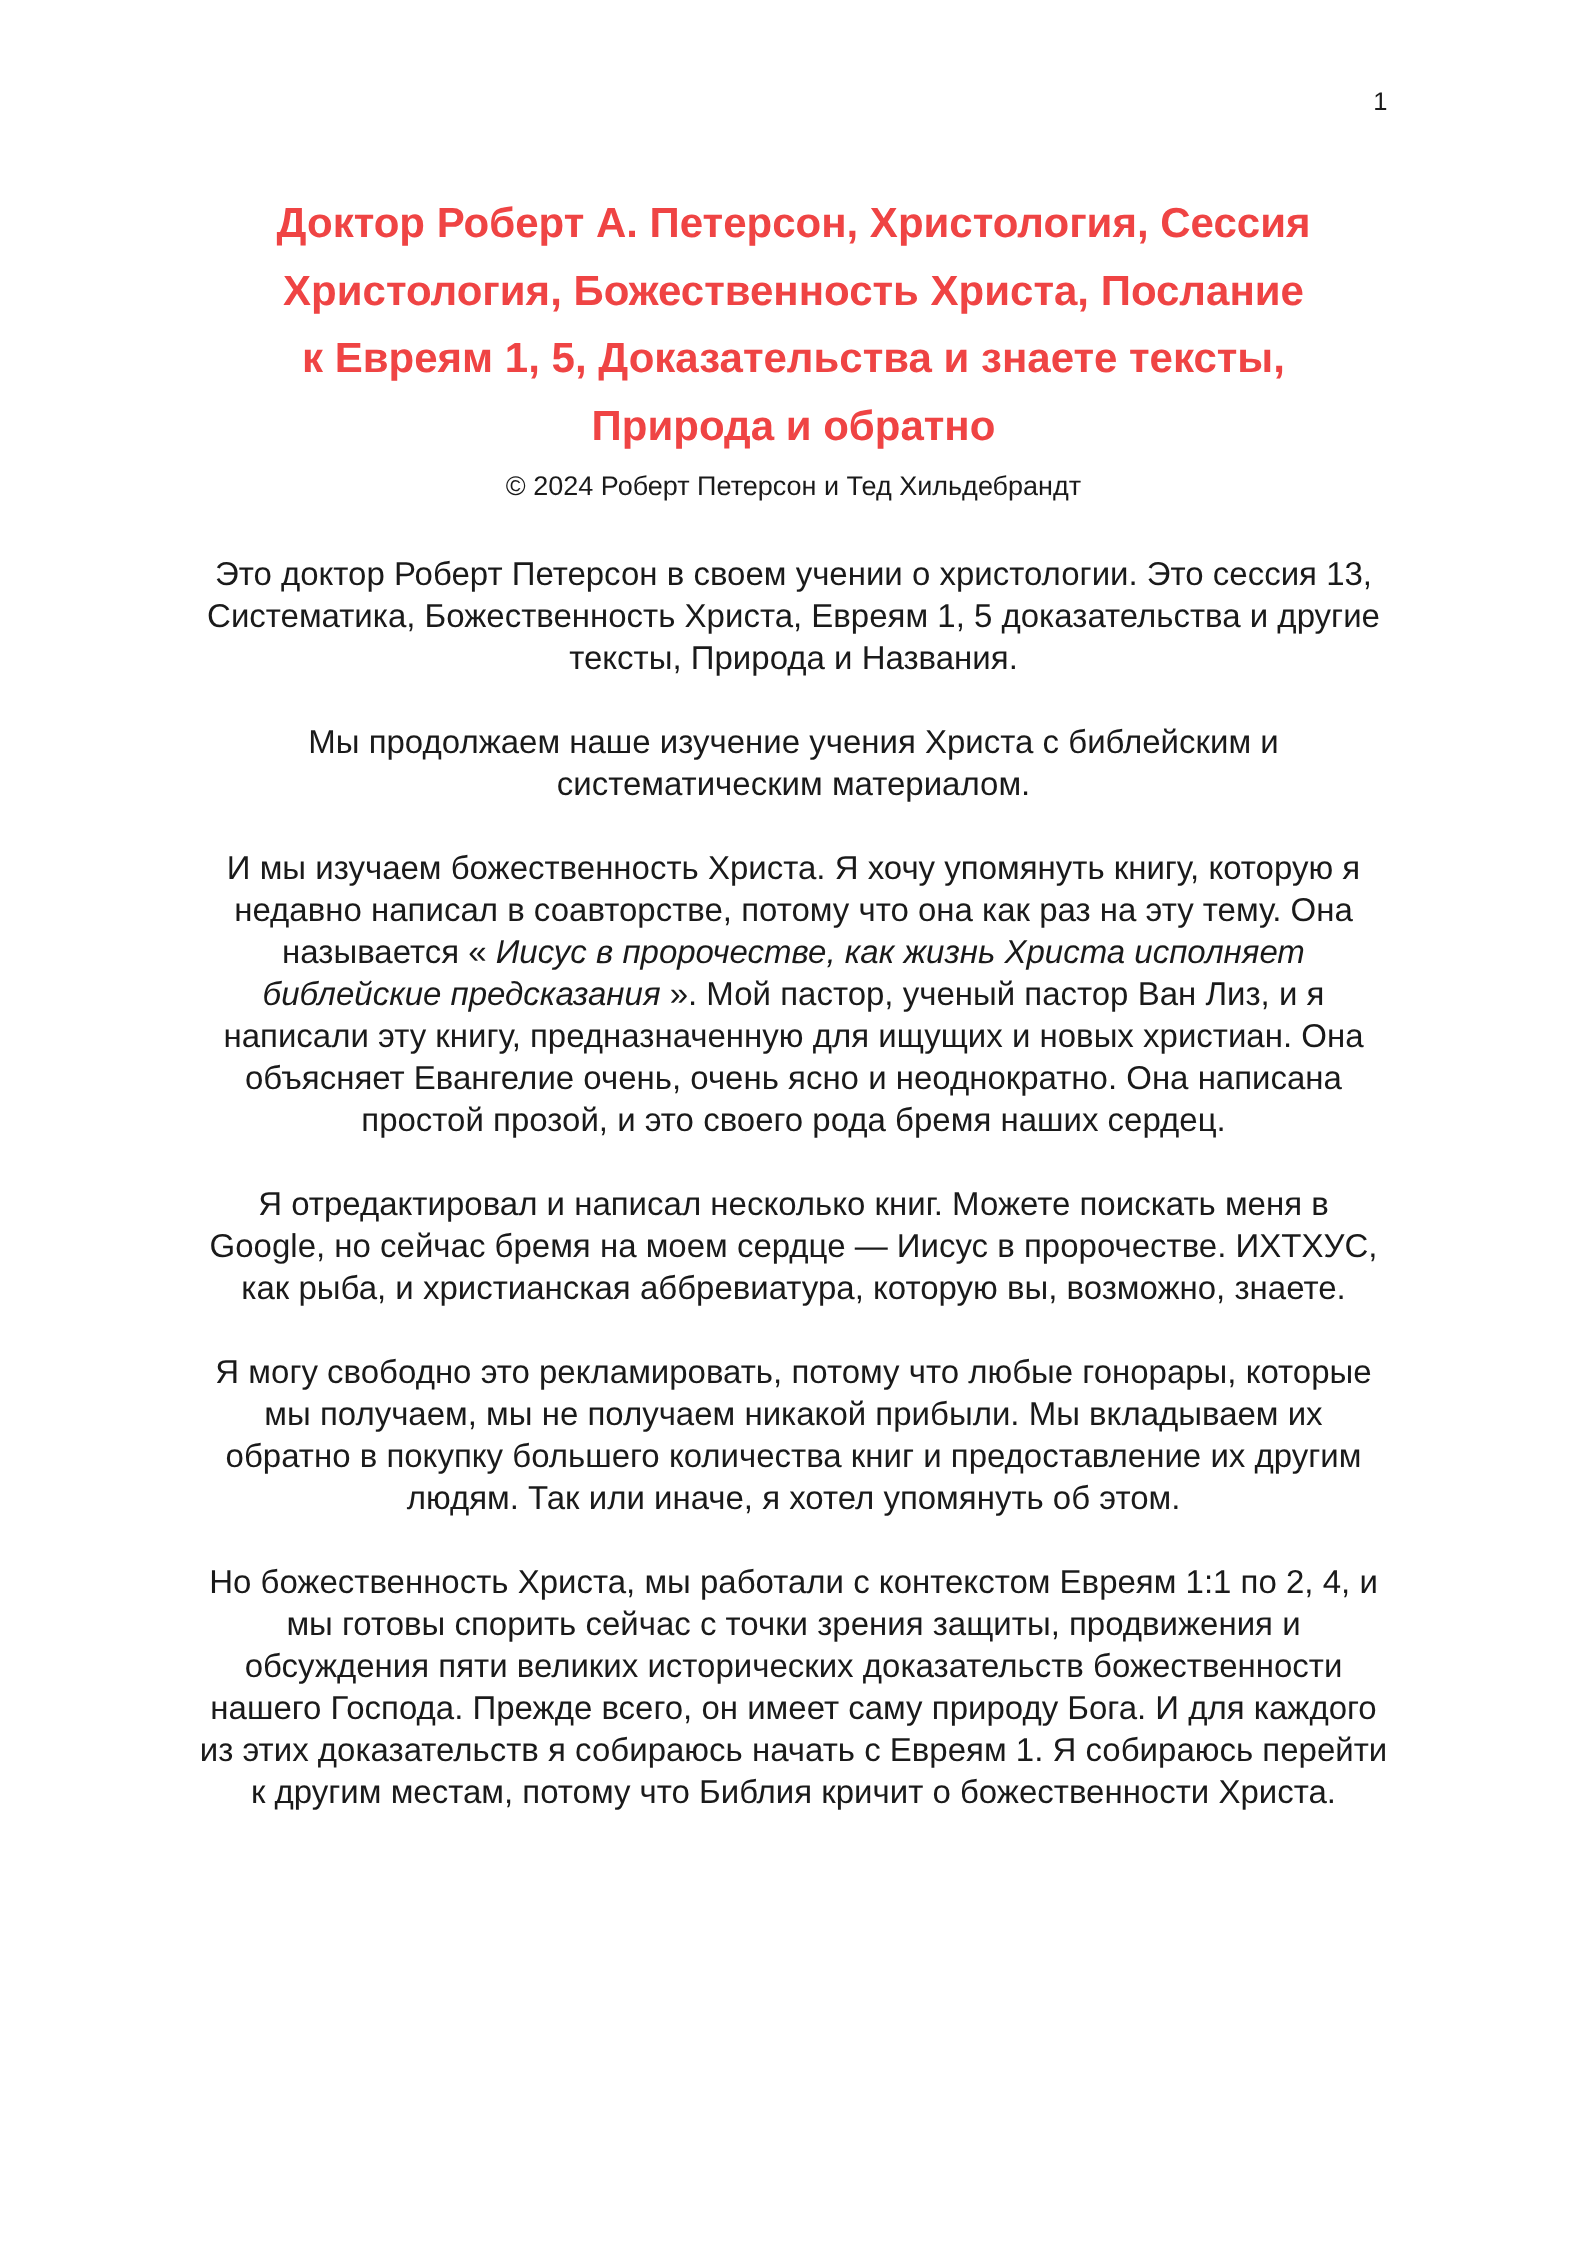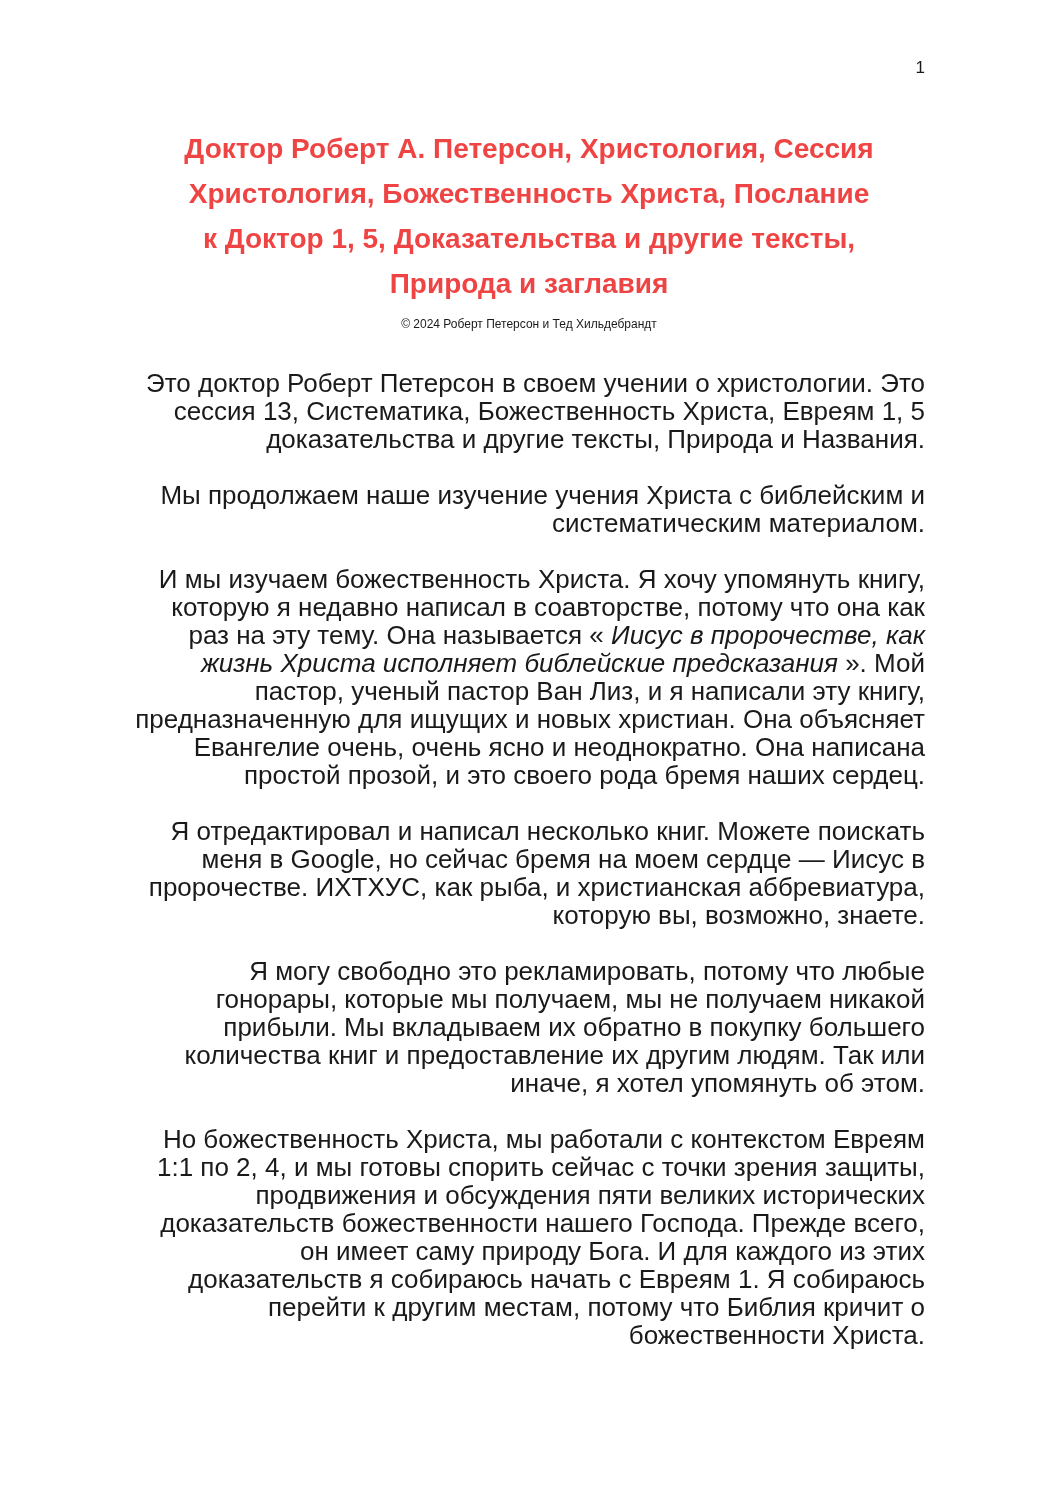--- a/index.html
+++ b/index.html
@@ -31,49 +31,49 @@
   .title-line {
     font-size: 28px;
     font-weight: 700;
     line-height: 45px;
     color: #ef4444;
     white-space: nowrap;
   }
   .copyright {
     margin-top: 5px;
     text-align: center;
-    font-size: 12px;
+    font-size: 18px;
     line-height: 26px;
     color: #1a1a1a;
   }
   .body-text {
     margin-top: 32px;
-    font-size: 26px;
+    font-size: 22px;
     line-height: 28px;
-    text-align: right;
+    text-align: center;
   }
   .body-text p {
     margin: 0 0 28px 0;
   }
   .italic {
     font-style: italic;
   }
 </style>
 </head>
 <body>
 
 <div class="page">
 
   <div class="page-number">1</div>
 
   <div class="title-block">
     <div class="title-line">Доктор Роберт А. Петерсон, Христология, Сессия</div>
     <div class="title-line">Христология, Божественность Христа, Послание</div>
-    <div class="title-line">к Доктор 1, 5, Доказательства и другие тексты,</div>
-    <div class="title-line">Природа и заглавия</div>
+    <div class="title-line">к Евреям 1, 5, Доказательства и знаете тексты,</div>
+    <div class="title-line">Природа и обратно</div>
   </div>
 
   <div class="copyright">© 2024 Роберт Петерсон и Тед Хильдебрандт</div>
 
   <div class="body-text">
 
     <p><span>Это доктор Роберт Петерсон в своем учении о христологии. Это сессия 13, Систематика, Божественность Христа, Евреям 1, 5 доказательства и другие тексты, Природа и Названия.</span></p>
 
     <p><span>Мы продолжаем наше изучение учения Христа с библейским и систематическим материалом.</span></p>
 

